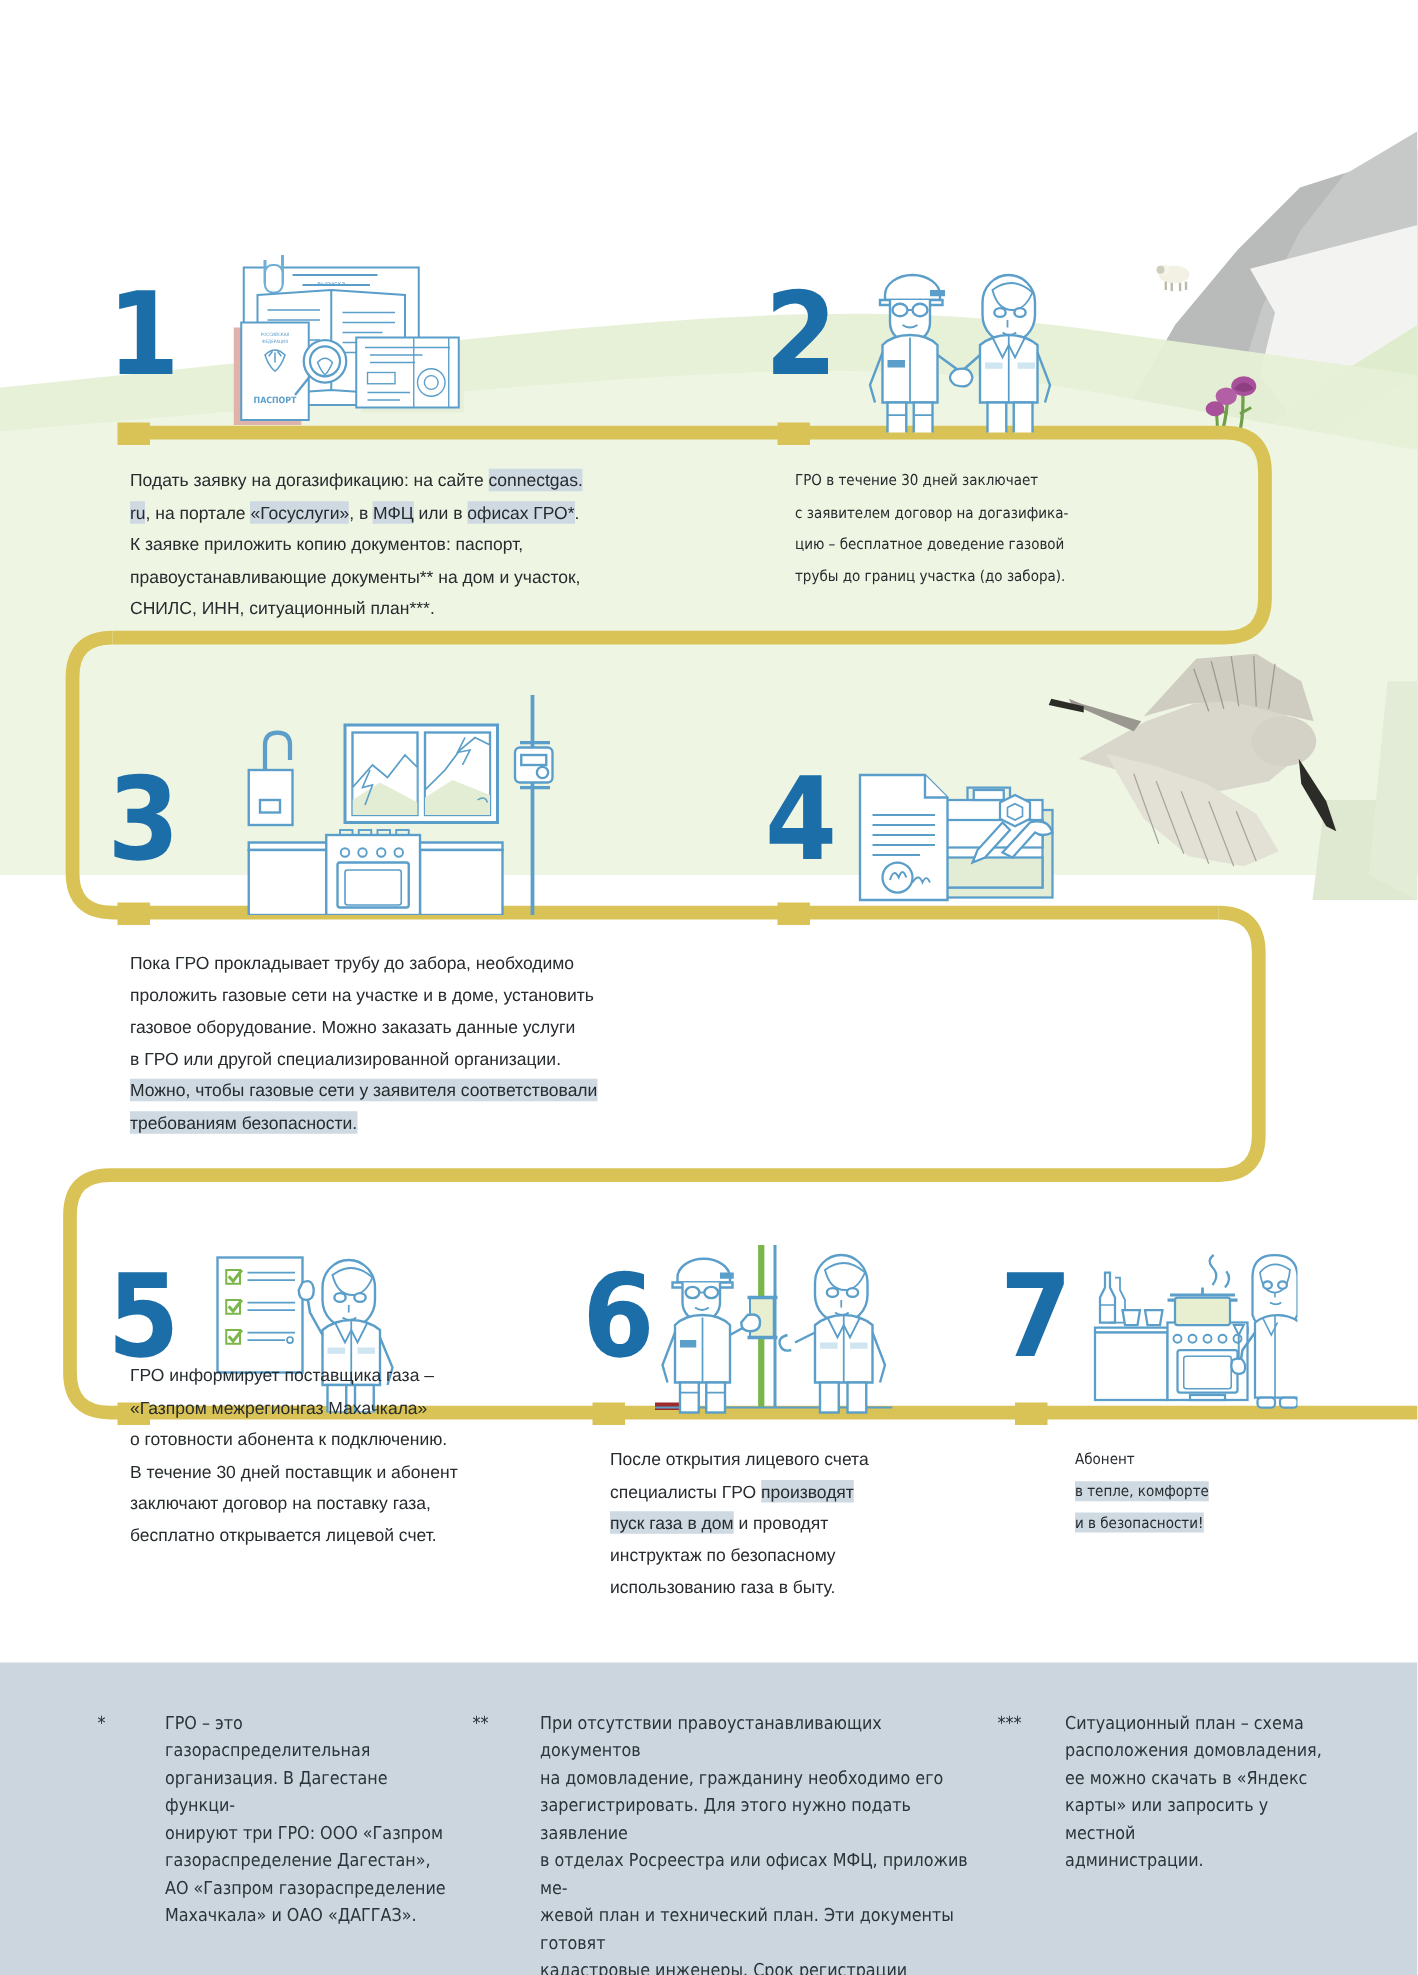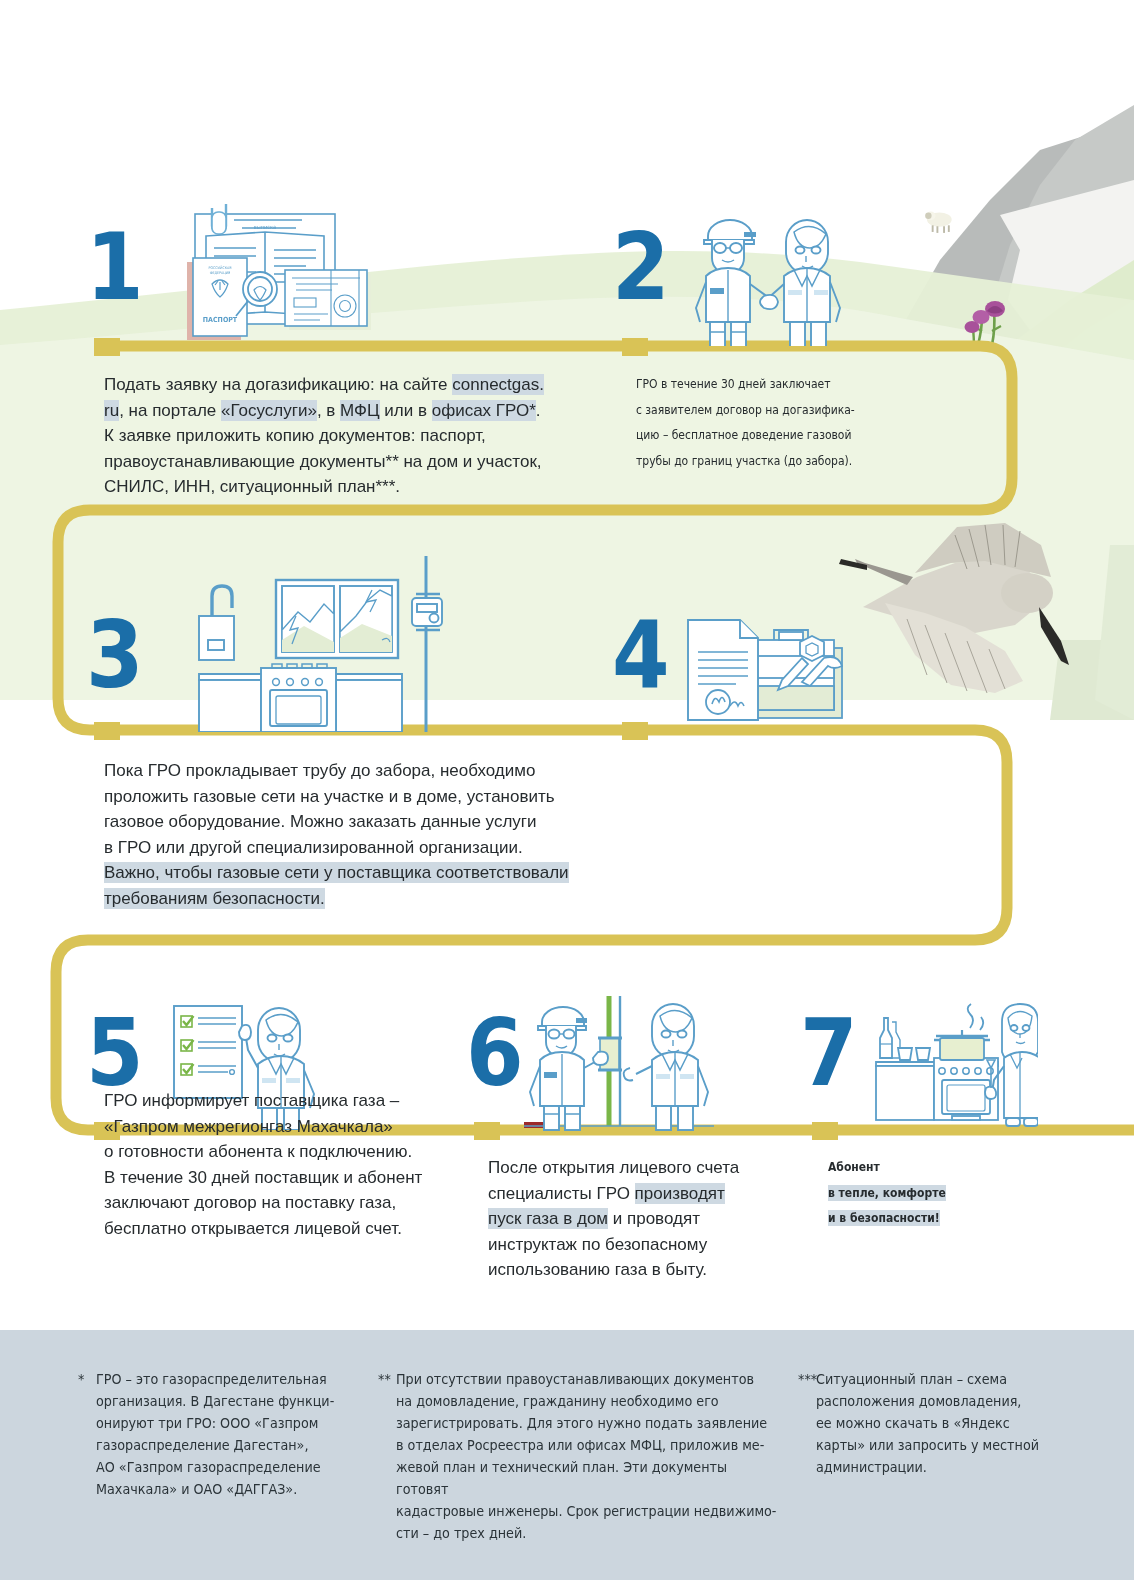--- a/index.html
+++ b/index.html
@@ -47,45 +47,45 @@
     letter-spacing:-2px;
   }
 
   
   .ill{position:absolute;z-index:4;}
 
   
   .body-text{
     position:absolute;z-index:5;
     font-family:"Liberation Sans", sans-serif;
-    font-size:17px;
+    font-size:14px;
     line-height:25.5px;
     color:#262b2e;
     white-space:pre-wrap;
   }
   .body-text.cond{
     font-family:"DejaVu Sans Condensed","Liberation Sans", sans-serif;
     font-size:12px;
     letter-spacing:0px;
   }
   .hl{background:#ced9e2;padding:1px 0;box-decoration-break:clone;-webkit-box-decoration-break:clone;}
-  .bold{font-weight:bold;}
+  .bold{font-weight:normal;margin-left:32px;}
 
   
   #footer{
     position:absolute;left:0;top:1330px;width:1134px;height:250px;
     background:#ccd6de;z-index:7;
   }
   .fn{
     position:absolute;
     font-family:"DejaVu Sans Condensed","Liberation Sans", sans-serif;
     font-size:14.2px;line-height:22px;color:#2a3338;
   }
   .fn .mark{position:absolute;left:0;top:0;width:34px;}
-  .fn .txt{display:block;margin-left:18px;white-space:pre-wrap;}
+  .fn .txt{display:block;margin-left:54px;white-space:pre-wrap;}
 </style>
 </head>
 <body>
 
 <div id="page">
 
   <svg id="bg-art" viewBox="0 0 1134 1330">
 
     <path d="M1134 120 L1040 150 L990 200 L940 260 L900 330 L870 400 L848 470 L834 560 L830 700 L1134 700 Z" fill="#b8bbba"></path>
     <path d="M1134 105 L1075 140 L1040 185 L1010 245 L990 310 L978 380 L968 470 L964 560 L964 700 L1134 700 Z" fill="#c6c9c7"></path>
@@ -505,21 +505,21 @@
 правоустанавливающие документы** на дом и участок,
 СНИЛС, ИНН, ситуационный план***.</span></div>
   <div class="body-text cond" id="t2" style="left:636px;top:372px;width:360px;"><span>ГРО в течение 30 дней заключает
 с заявителем договор на догазифика-
 цию – бесплатное доведение газовой
 трубы до границ участка (до забора).</span></div>
   <div class="body-text" id="t3" style="left:104px;top:758px;width:500px;"><span>Пока ГРО прокладывает трубу до забора, необходимо
 проложить газовые сети на участке и в доме, установить
 газовое оборудование. Можно заказать данные услуги
 в ГРО или другой специализированной организации.
-</span><span class="hl">Важно, чтобы газовые сети у поставщика соответствовали</span><span>
+</span><span class="hl">Можно, чтобы газовые сети у заявителя соответствовали</span><span>
 </span><span class="hl">требованиям безопасности.</span></div>
   <div class="body-text" id="t5" style="left:104px;top:1088px;width:380px;"><span>ГРО информирует поставщика газа –
 «Газпром межрегионгаз Махачкала»
 о готовности абонента к подключению.
 В течение 30 дней поставщик и абонент
 заключают договор на поставку газа,
 бесплатно открывается лицевой счет.</span></div>
   <div class="body-text" id="t6" style="left:488px;top:1155px;width:300px;"><span>После открытия лицевого счета
 специалисты ГРО </span><span class="hl">производят</span><span>
 </span><span class="hl">пуск газа в дом</span><span> и проводят

